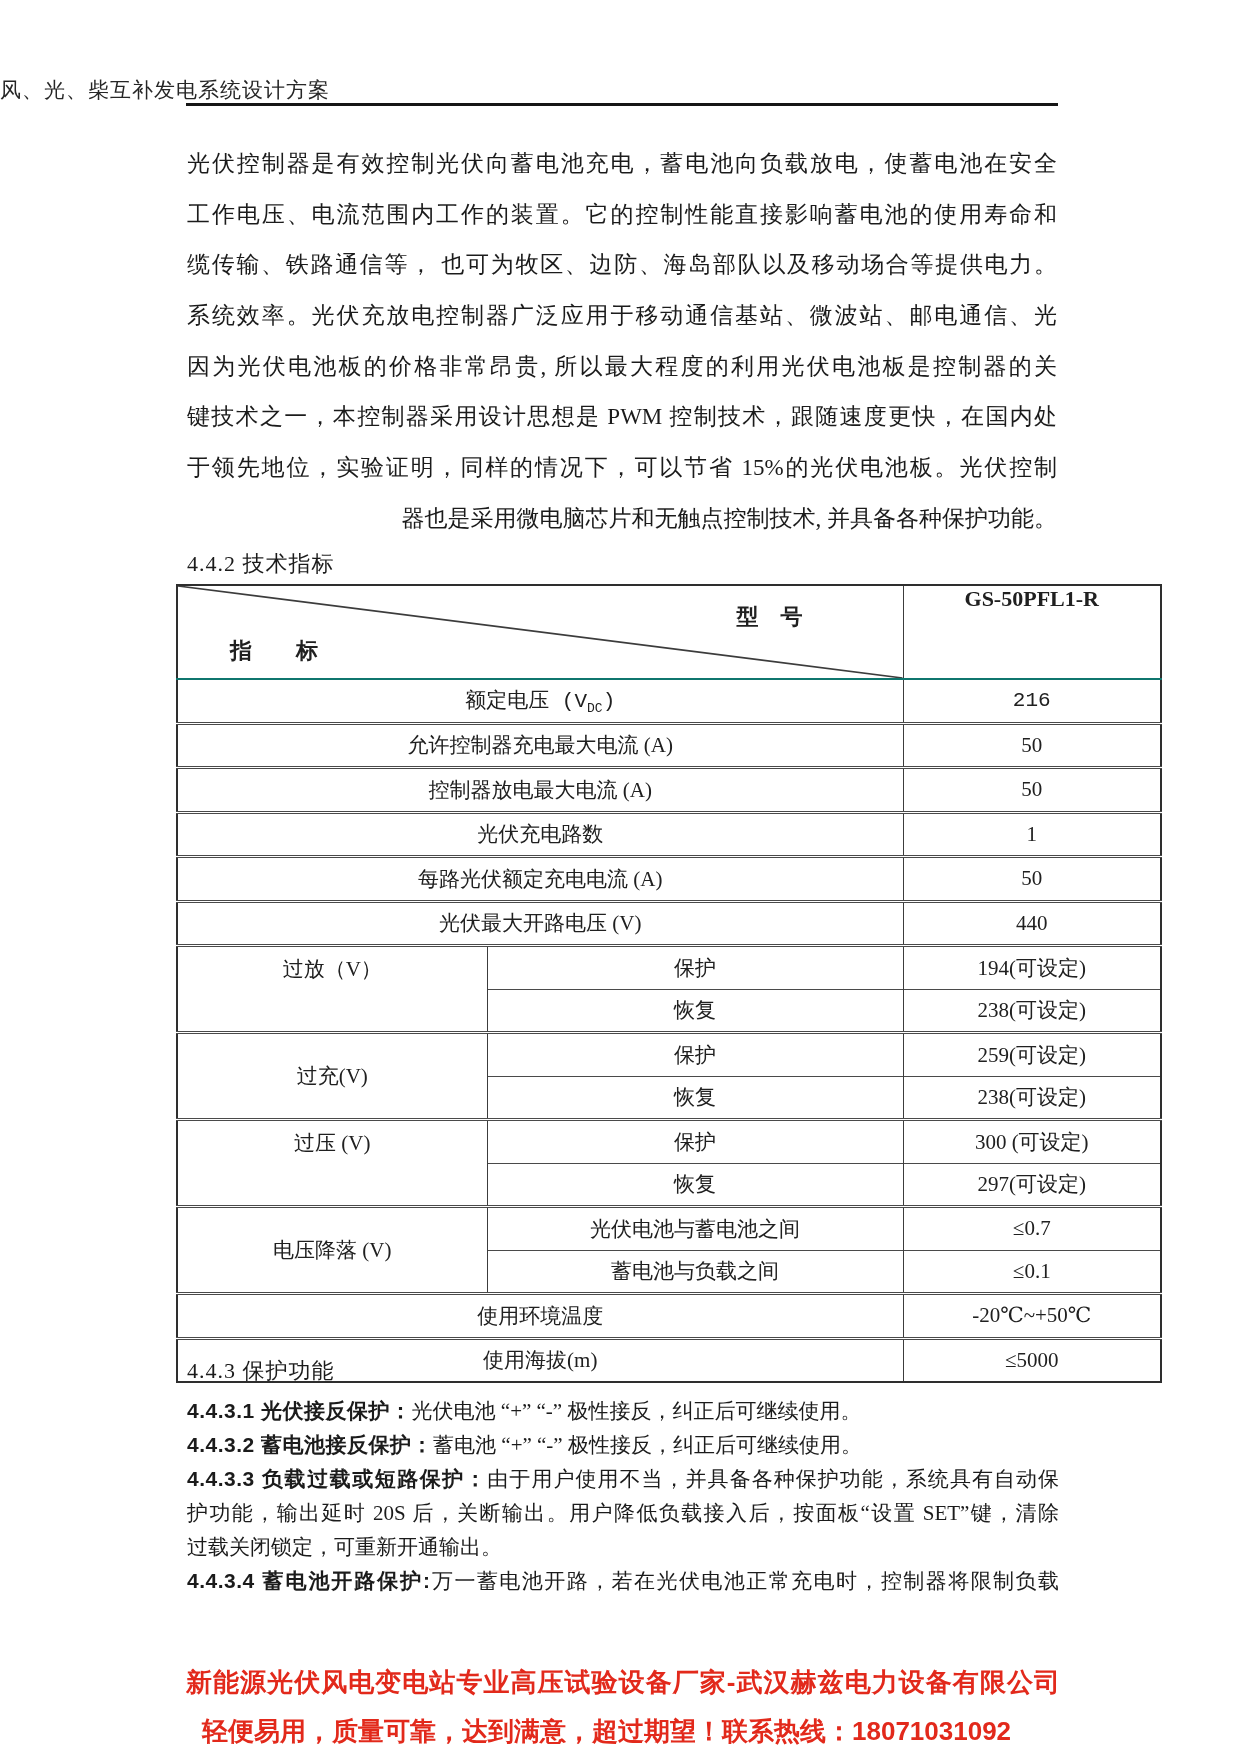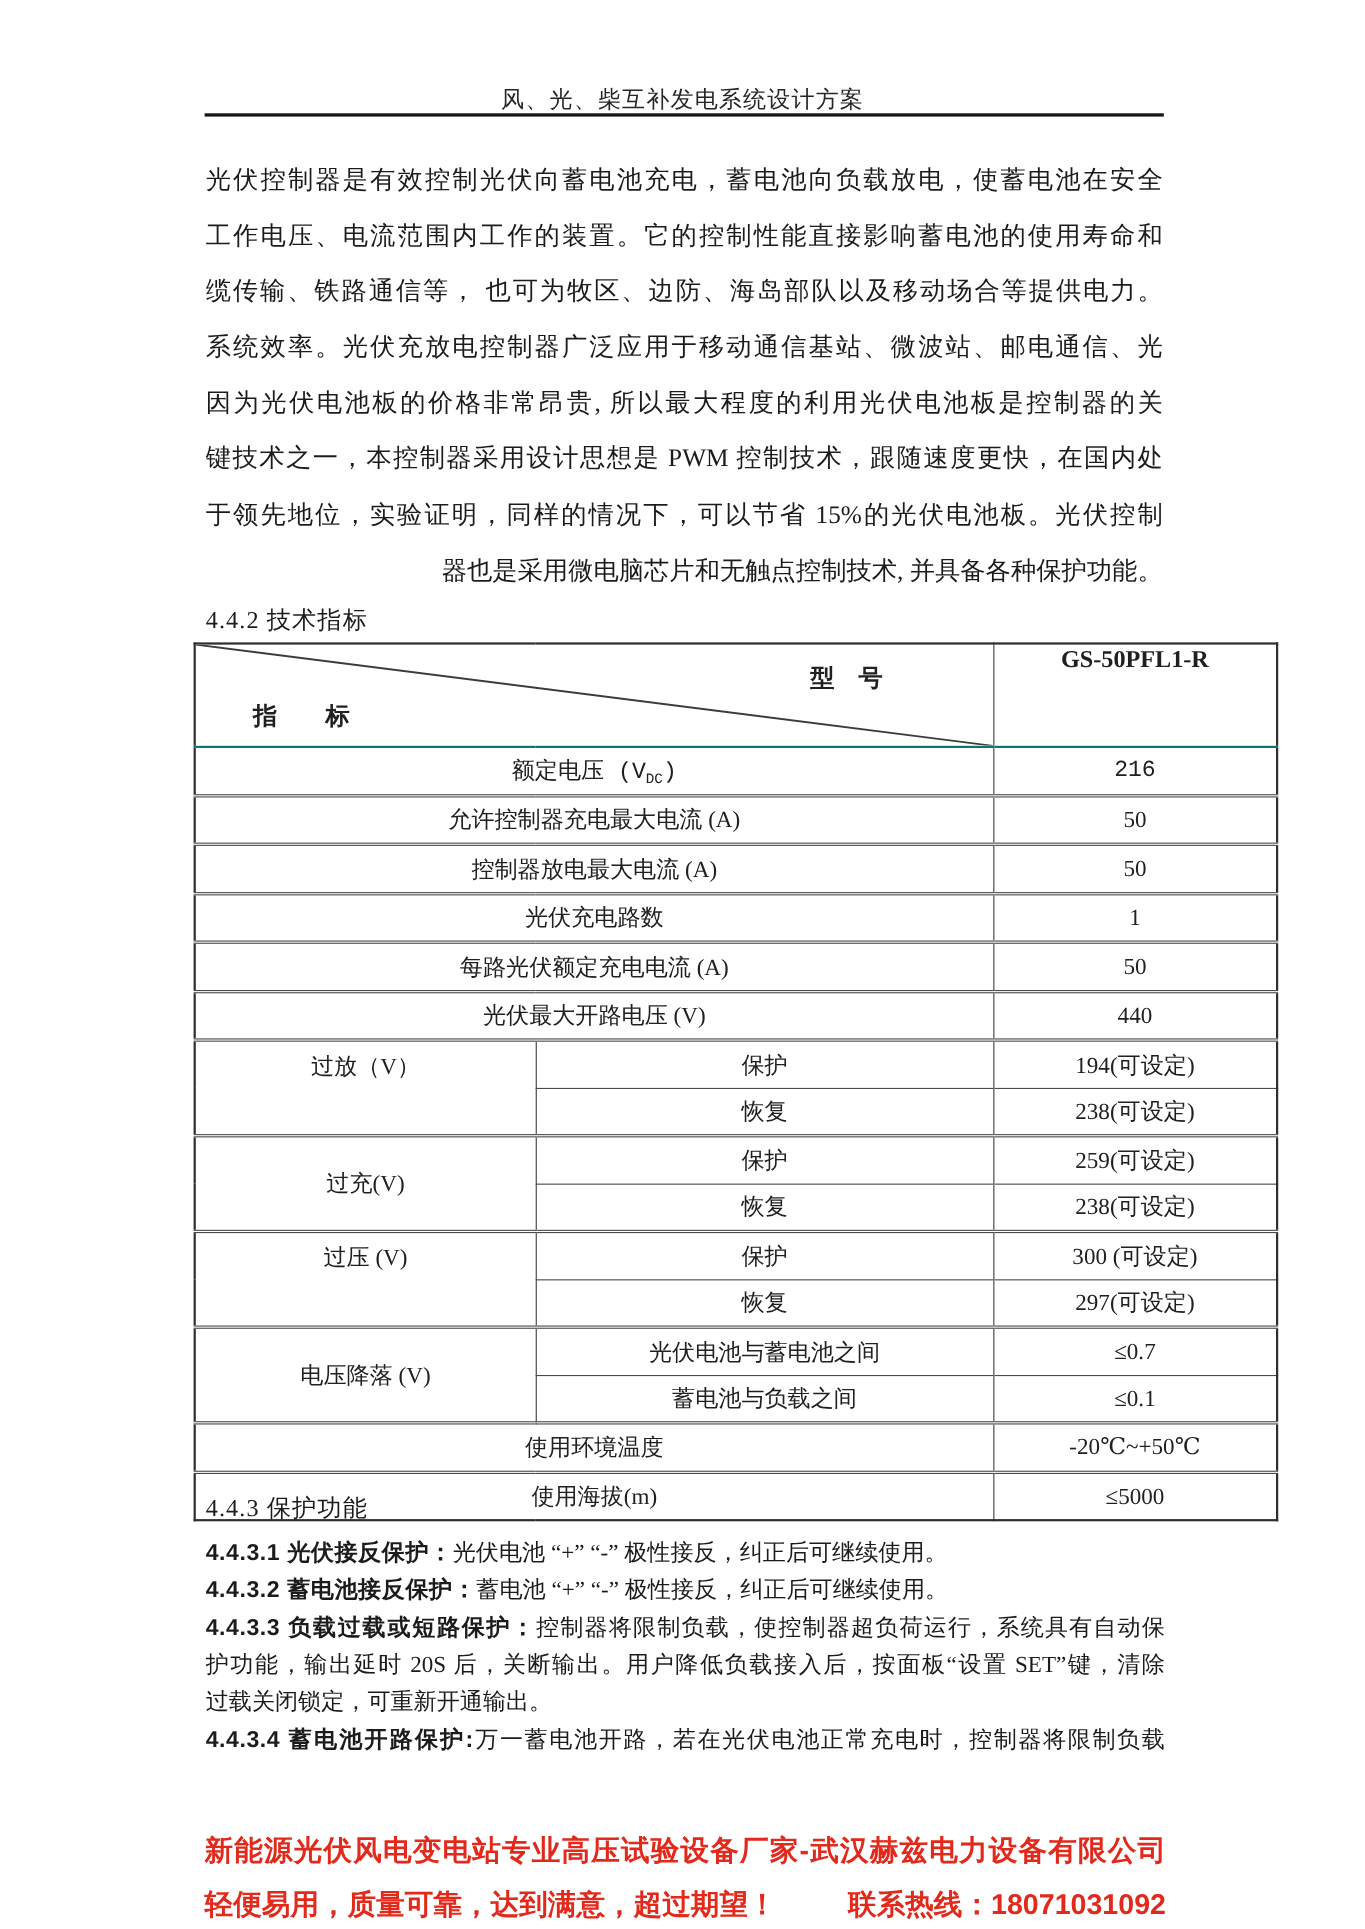--- a/index.html
+++ b/index.html
@@ -2,21 +2,21 @@
 <html><head>
 <meta charset="utf-8">
 <style>
   html,body{margin:0;padding:0;background:#e8e8e8;}
   .page{
     position:relative;width:1241px;height:1754px;background:#ffffff;
     font-family:"Liberation Serif","DejaVu Serif",serif;color:#1c1c1c;
     overflow:hidden;margin:0 auto;
   }
   
-  .doc-title{position:absolute;top:76px;left:0;width:100%;text-align:center;
+  .doc-title{position:absolute;top:76px;left:0;width:100%;text-align:left;
     font-size:21px;letter-spacing:1px;color:#262626;}
   .header-rule{position:absolute;top:103px;left:186px;width:872px;height:0;
     border-top:3px solid #161616;}
   
   .intro{position:absolute;top:139px;left:187px;width:870px;font-size:23px;color:#1b1b1b;}
   .pline{height:50.7px;line-height:50.7px;white-space:nowrap;text-align:right;}
   .pline.just{text-align:justify;text-align-last:justify;white-space:normal;
     height:50.7px;overflow:hidden;}
   
   .sec-heading{position:absolute;left:187px;font-size:22px;color:#1b1b1b;letter-spacing:1px;}
@@ -43,22 +43,22 @@
   .protection{position:absolute;top:1394px;left:187px;width:872px;font-size:21px;color:#1b1b1b;}
   .prot-line{height:34px;line-height:34px;white-space:nowrap;}
   .prot-line.just{text-align:justify;text-align-last:justify;white-space:normal;overflow:hidden;}
   .prot-line b{font-family:"Liberation Sans","DejaVu Sans",sans-serif;font-weight:700;
     letter-spacing:0.5px;}
   
   .footer{position:absolute;left:186px;width:874px;
     font-family:"Liberation Sans","DejaVu Sans",sans-serif;font-weight:700;}
   .footer-line1{top:1662px;font-size:26px;text-align:justify;text-align-last:justify;
     height:40px;line-height:40px;overflow:hidden;}
-  .footer-line2{top:1711px;font-size:26px;display:flex;justify-content:space-between;
-    height:40px;line-height:40px;}
+  .footer-line2{top:1711px;font-size:26px;display:flex;justify-content:flex-start;
+    height:40px;line-height:40px;margin-left:16px;}
 </style>
 </head>
 <body>
 
 <div class="page">
 
   <div class="doc-title">风、光、柴互补发电系统设计方案</div>
   <div class="header-rule"></div>
 
   <div class="intro">
@@ -165,21 +165,21 @@
   <div class="sec-heading h443">4.4.3 保护功能</div>
 
   <div class="protection">
     <div class="prot-line">
       <b>4.4.3.1 光伏接反保护：</b><span>光伏电池 “+” “-” 极性接反，纠正后可继续使用。</span>
     </div>
     <div class="prot-line">
       <b>4.4.3.2 蓄电池接反保护：</b><span>蓄电池 “+” “-” 极性接反，纠正后可继续使用。</span>
     </div>
     <div class="prot-line just">
-      <b>4.4.3.3 负载过载或短路保护：</b><span>控制器将限制负载，使控制器超负荷运行，系统具有自动保</span>
+      <b>4.4.3.3 负载过载或短路保护：</b><span>由于用户使用不当，并具备各种保护功能，系统具有自动保</span>
     </div>
     <div class="prot-line just">护功能，输出延时 20S 后，关断输出。用户降低负载接入后，按面板“设置 SET”键，清除</div>
     <div class="prot-line">过载关闭锁定，可重新开通输出。</div>
     <div class="prot-line just">
       <b>4.4.3.4 蓄电池开路保护:</b><span>万一蓄电池开路，若在光伏电池正常充电时，控制器将限制负载</span>
     </div>
   </div>
 
   <div class="footer footer-line1" style="position: absolute; color: rgb(226, 41, 27);">新能源光伏风电变电站专业高压试验设备厂家-武汉赫兹电力设备有限公司</div>
   <div class="footer footer-line2" style="position: absolute; color: rgb(226, 41, 27);">

